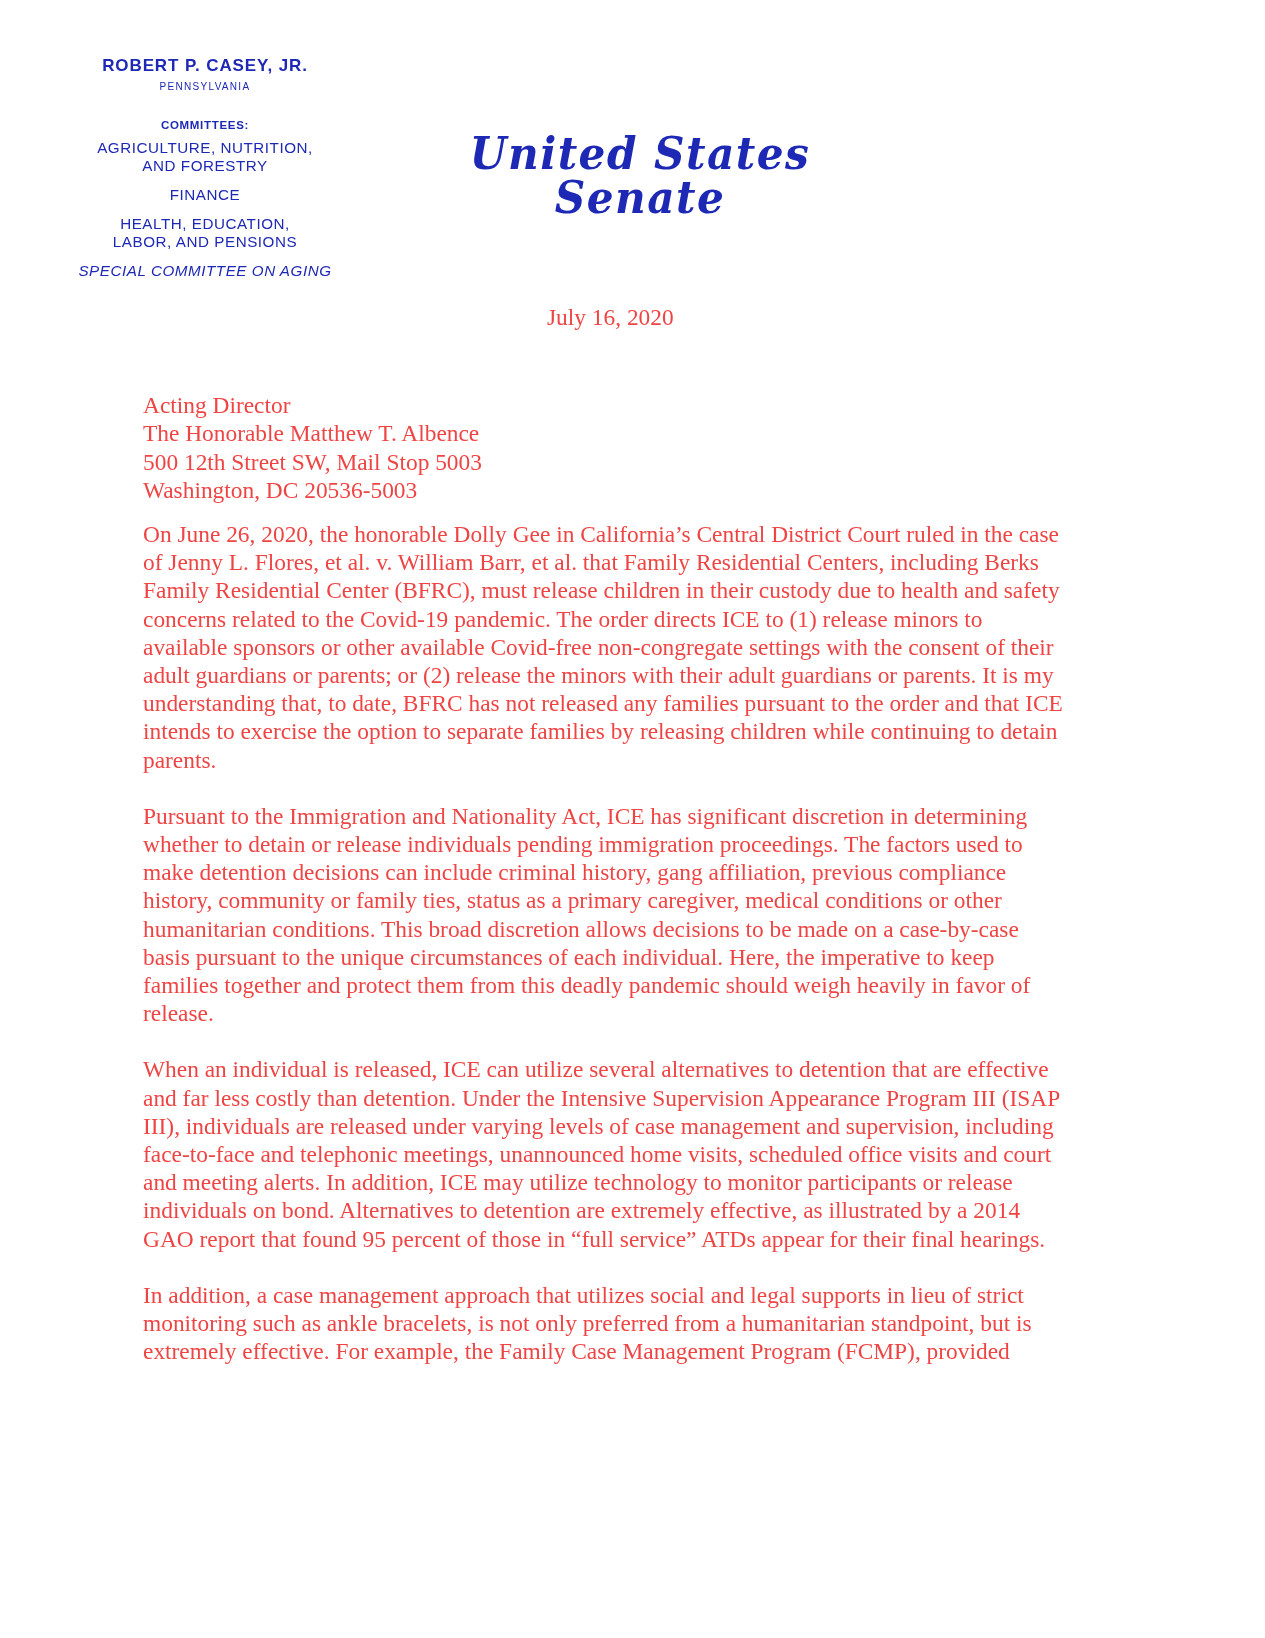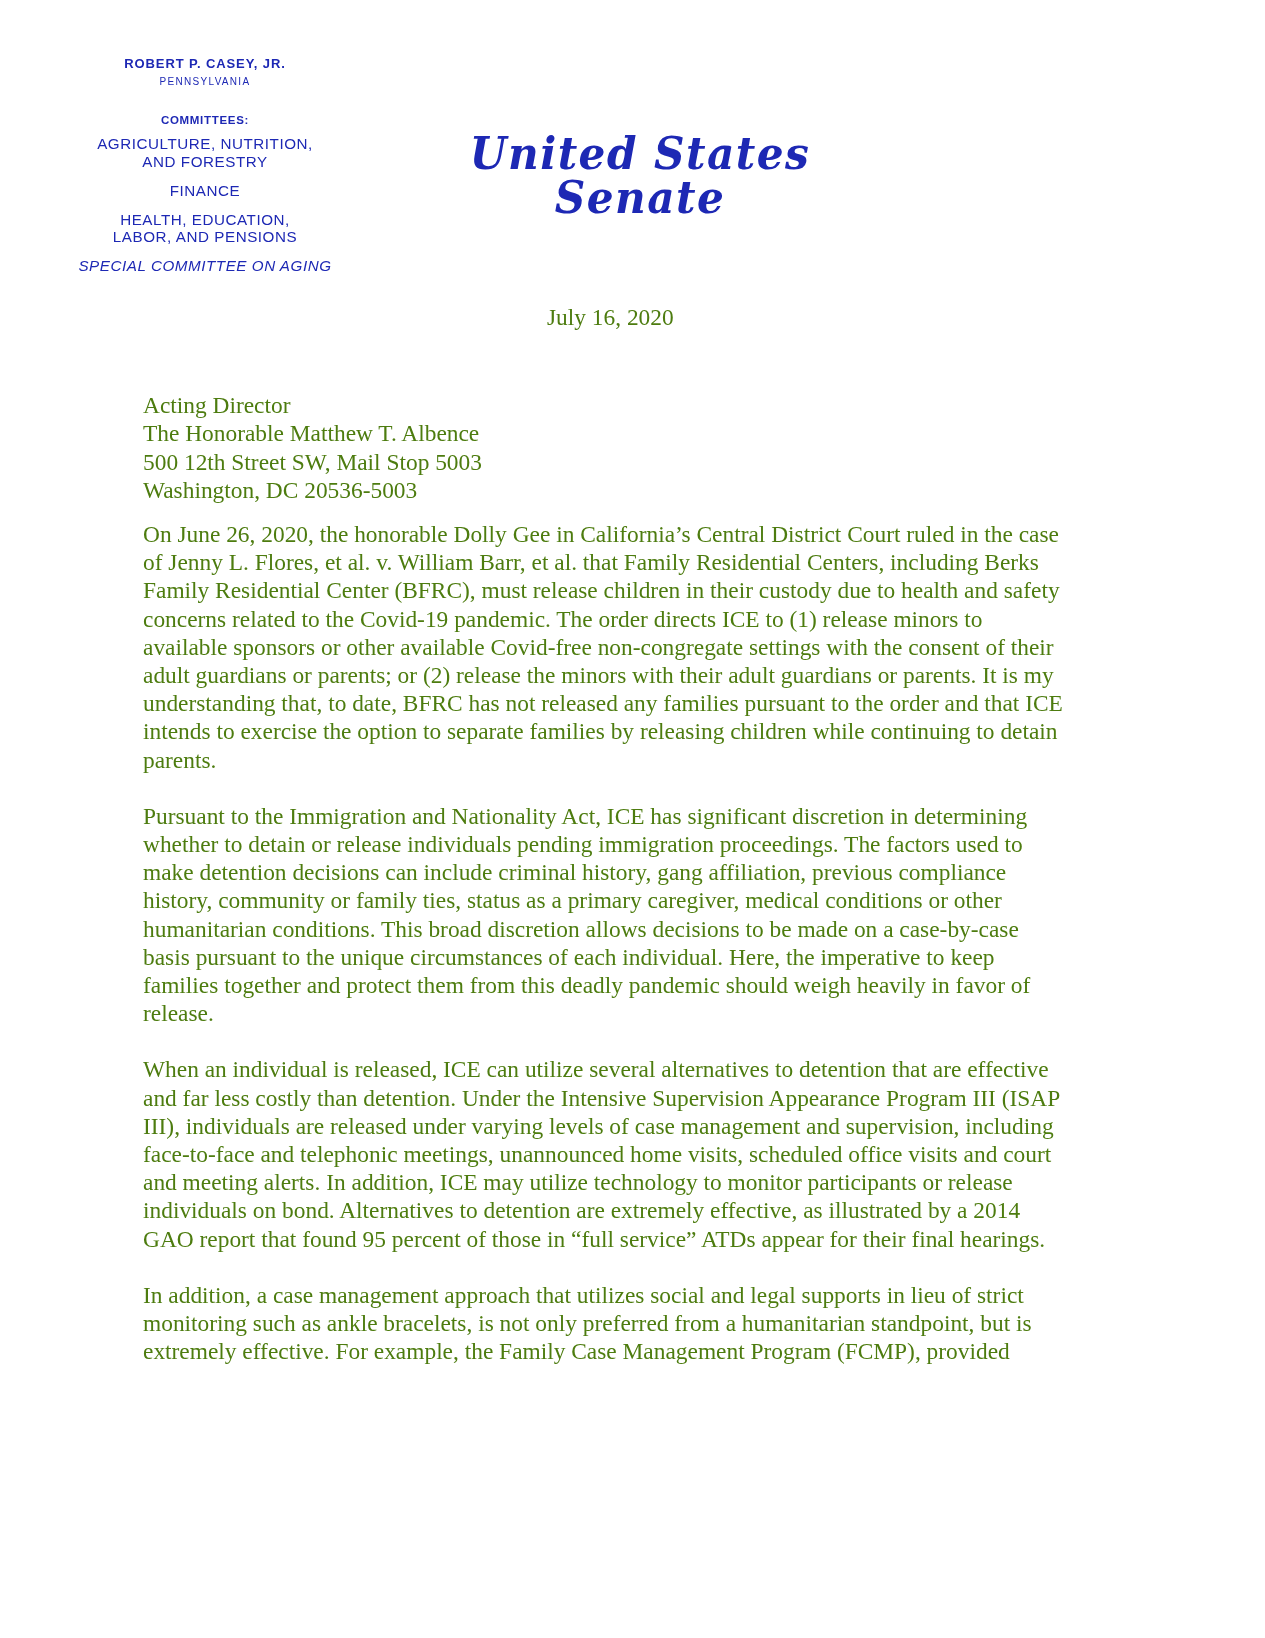--- a/index.html
+++ b/index.html
@@ -21,21 +21,21 @@
     position: absolute;
     left: 40px;
     top: 56px;
     width: 330px;
     text-align: center;
     color: #1d28b4;
     font-family: "Liberation Sans", "DejaVu Sans", sans-serif;
     line-height: 1.18;
   }
   .lh-name {
-    font-size: 13px;
+    font-size: 17px;
     font-weight: bold;
     letter-spacing: 0.9px;
     white-space: nowrap;
   }
   .lh-state {
     font-size: 10px;
     letter-spacing: 1.3px;
     margin-top: 5px;
   }
   .lh-committees-label {
@@ -81,21 +81,21 @@
     letter-spacing: 0.4px;
     margin-top: 13px;
   }
 
   
   .body-area {
     position: absolute;
     left: 143px;
     top: 303px;
     width: 925px;
-    color: #4d7c0f;
+    color: #ef4444;
     font-size: 23.4px;
     line-height: 28.2px;
   }
   .date-line {
     margin-left: 404px;
     margin-bottom: 0;
   }
   .addr-block {
     margin-top: 60px;
   }

